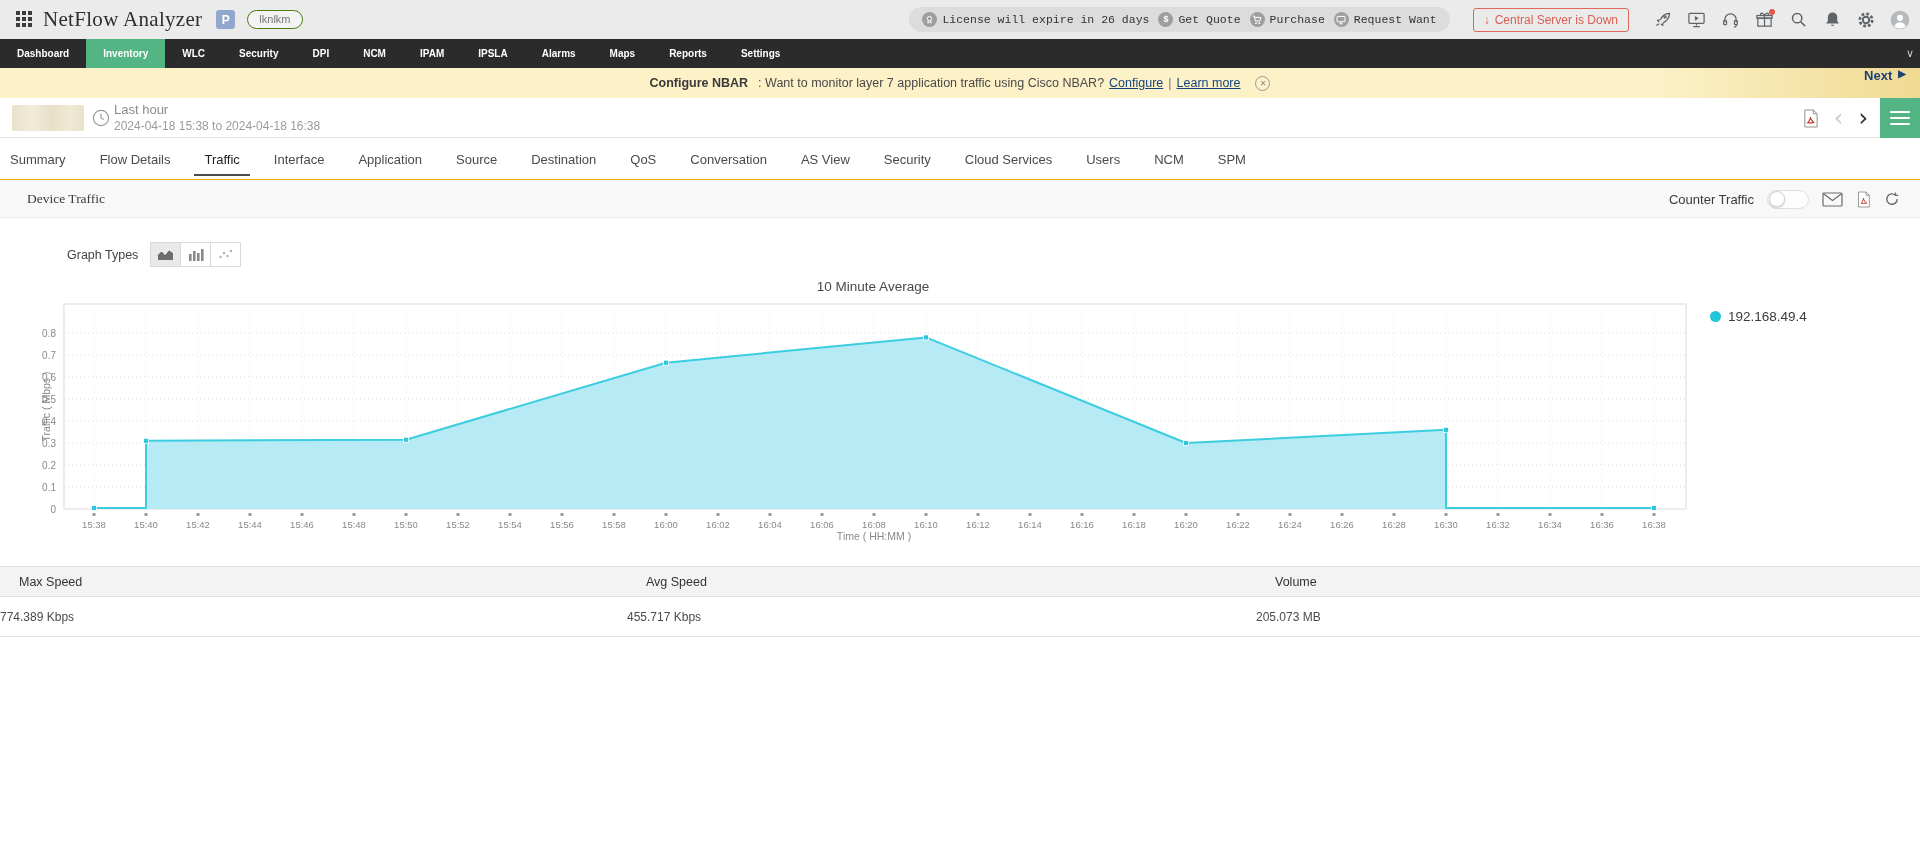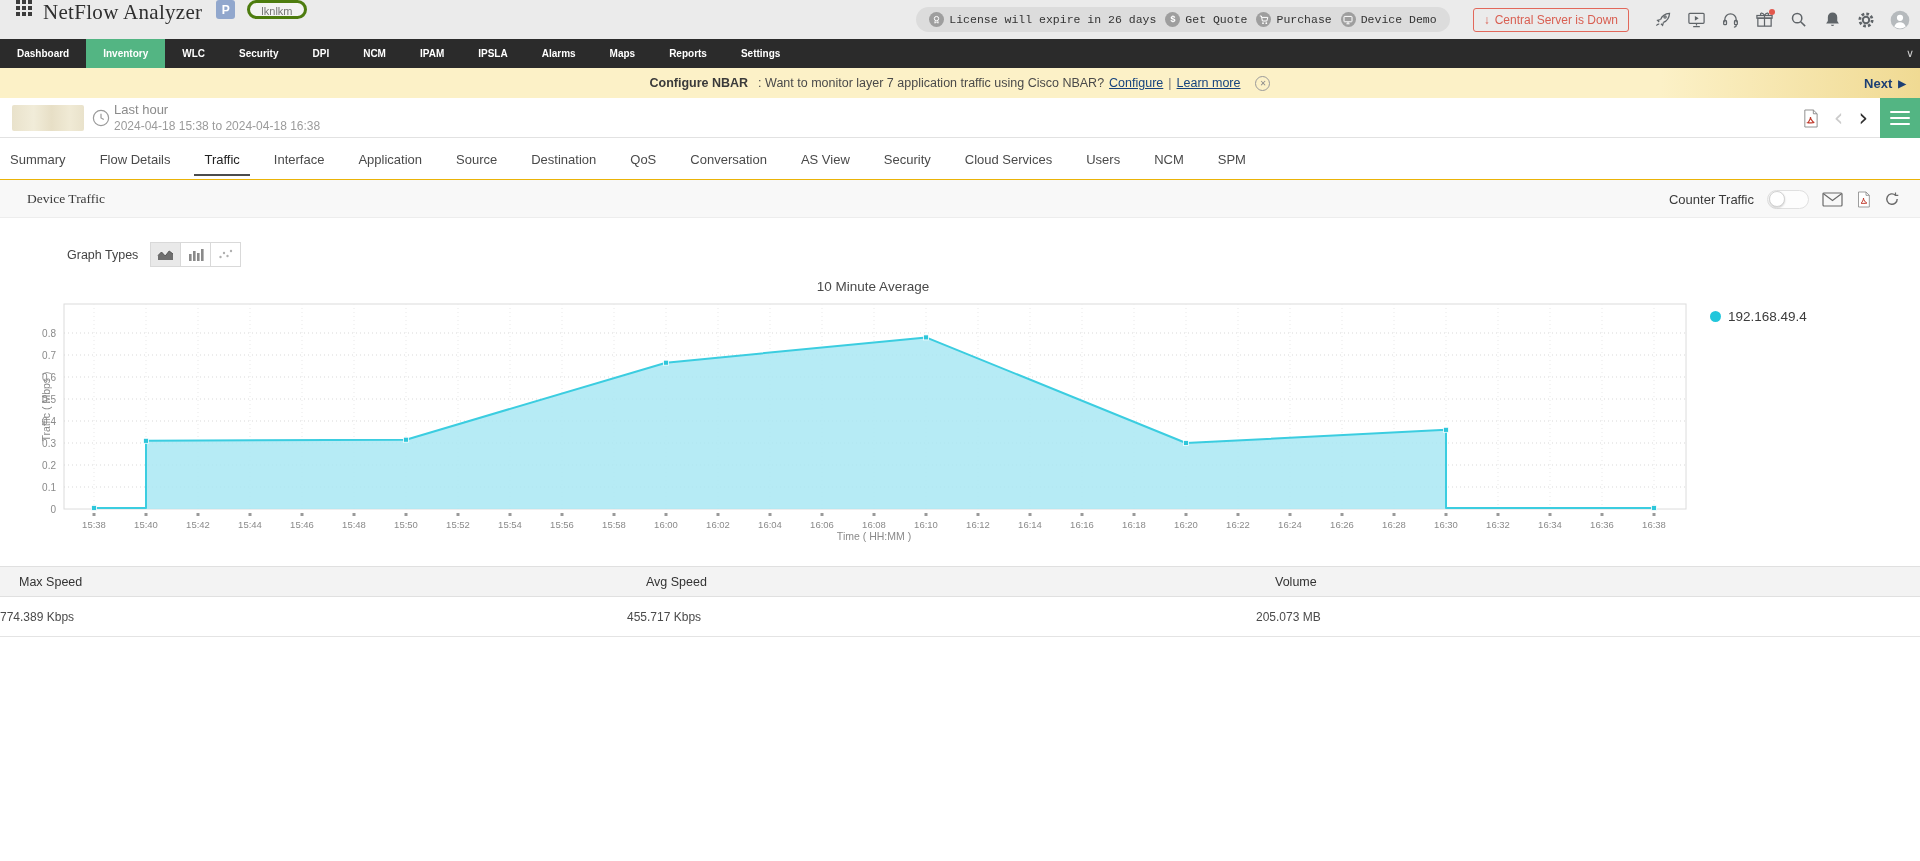--- a/index.html
+++ b/index.html
@@ -1,26 +1,26 @@
 <!DOCTYPE html>
 <html><head>
 <meta charset="utf-8">
 <style>
   * { margin:0; padding:0; box-sizing:border-box; }
   html,body { width:1920px; height:861px; }
   body { font-family:"Liberation Sans", sans-serif; background:#fff; overflow:hidden; }
   #app { position:relative; width:1920px; height:861px; background:#fff; }
 
   
-  .topbar { position:relative; height:39px; background:#ebebeb; display:flex; }
+  .topbar { position:relative; height:39px; background:#ebebeb; display:flex; align-items:center; }
   .grid-icon { margin-left:16px; width:17px; height:17px; display:grid; grid-template-columns:repeat(3,4px); grid-template-rows:repeat(3,4px); gap:2px; }
   .grid-icon i { background:#3c3c3c; }
   .app-title { margin-left:10px; font-family:"Liberation Serif", serif; font-size:21px; color:#2f2f2f; letter-spacing:.3px; }
   .p-badge { margin-left:14px; width:19px; height:19px; border-radius:3px; background:#91a7cd; color:#fff; font-size:12px; font-weight:bold; display:flex; align-items:center; justify-content:center; }
-  .user-tag { margin-left:12px; height:19px; line-height:17px; padding:0 11px; border:3px solid #4d7c0f; border-radius:10px; color:#777; font-size:11px; background:#f3f3f3; }
+  .user-tag { margin-left:12px; height:19px; line-height:17px; padding:0 11px; border:1px solid #4d7c0f; border-radius:10px; color:#777; font-size:11px; background:#f3f3f3; }
   .topbar-right { position:absolute; right:10px; top:0; height:39px; display:flex; align-items:center; gap:15px; }
   .license-pill { background:#dcdcdc; border-radius:13px; height:25px; display:flex; align-items:center; gap:9px; padding:0 13px; font-size:11.5px; color:#333;font-family:Liberation Mono, monospace; }
   .pill-item { display:flex; align-items:center; gap:5px; }
   .ci { width:15px; height:15px; border-radius:50%; background:#9e9e9e; color:#fff; display:flex; align-items:center; justify-content:center; font-size:9px; font-weight:bold; flex:0 0 auto; }
   .central-btn { height:24px; border:1px solid #e2685b; border-radius:3px; color:#d95f52; font-size:12px; display:flex; align-items:center; gap:5px; padding:0 10px; background:transparent; cursor:pointer; margin-left:8px; }
   .top-icons { display:flex; align-items:center; gap:14px; margin-left:8px; }
   .tico { position:relative; width:20px; height:20px; display:flex; align-items:center; justify-content:center; cursor:pointer; }
   .tico svg { display:block; }
   .gift-dot { position:absolute; top:-1px; right:-1px; width:6px; height:6px; border-radius:50%; background:#e2574c; }
 
@@ -30,21 +30,21 @@
   .nav-item.active { background:#53b583; }
   .nav-overflow { position:absolute; right:6px; top:0; height:29px; display:flex; align-items:center; color:#cfcfcf; font-size:11px; cursor:pointer; }
 
   
   .banner { position:relative; height:30px; background:#fcf1c7; display:flex; align-items:center; justify-content:center; font-size:12.5px; color:#4a4a4a; }
   .banner b { color:#3a3a3a; margin-right:10px; }
   .banner a { color:#16437e; text-decoration:underline; cursor:pointer; margin:0 5px; }
   .banner .sep { color:#777; }
   .banner-close { margin-left:10px; width:15px; height:15px; border:1px solid #9a9a9a; border-radius:50%; color:#8a8a8a; font-size:8px; display:flex; align-items:center; justify-content:center; cursor:pointer; }
   .banner-next-bg { position:absolute; right:0; top:0; width:260px; height:30px; background:linear-gradient(90deg, rgba(243,221,148,0), #f0da93); pointer-events:none; }
-  .banner-next { position:absolute; right:14px; top:0; height:30px; display:flex; align-items:center; gap:6px; color:#1c3f74; font-size:13px; font-weight:600; cursor:pointer; }
+  .banner-next { position:absolute; right:14px; top:0; height:30px; display:flex; gap:6px; color:#1c3f74; font-size:13px; font-weight:600; cursor:pointer; }
   .banner-next .tri { font-size:10px; }
 
   
   .subheader { position:relative; height:40px; background:#fff; border-bottom:1px solid #e2e2e2; }
   .redacted { position:absolute; left:12px; top:7px; width:72px; height:26px; border-radius:2px;
     background:linear-gradient(90deg,#e9e2cb,#f1ecd9 30%,#e7dfc6 55%,#f0ead5 80%,#e9e2cb); }
   .clock-wrap { position:absolute; left:92px; top:11px; }
   .period-block { position:absolute; left:114px; top:3px; line-height:1; }
   .period { font-size:13px; color:#8b8b8b; padding-top:2px; }
   .period-range { font-size:12px; color:#9b9b9b; margin-top:4px; }
@@ -138,21 +138,21 @@
           </span>
           <span>Purchase</span>
         </span>
         <span class="pill-item">
           <span class="ci">
             <svg width="10" height="10" viewBox="0 0 10 10">
                 <rect x="1" y="1.4" width="8" height="5.4" rx=".6" fill="none" stroke="#fff" stroke-width="1"></rect>
                 <path d="M5 7v1.6M3.4 8.8h3.2" stroke="#fff" stroke-width="1"></path>
               </svg>
           </span>
-          <span>Device Demo</span>
+          <span>Request Want</span>
         </span>
       </div>
 
       <button class="central-btn">
         <span>↓</span>
         <span>Central Server is Down</span>
       </button>
 
       <div class="top-icons">
         <span class="tico">

